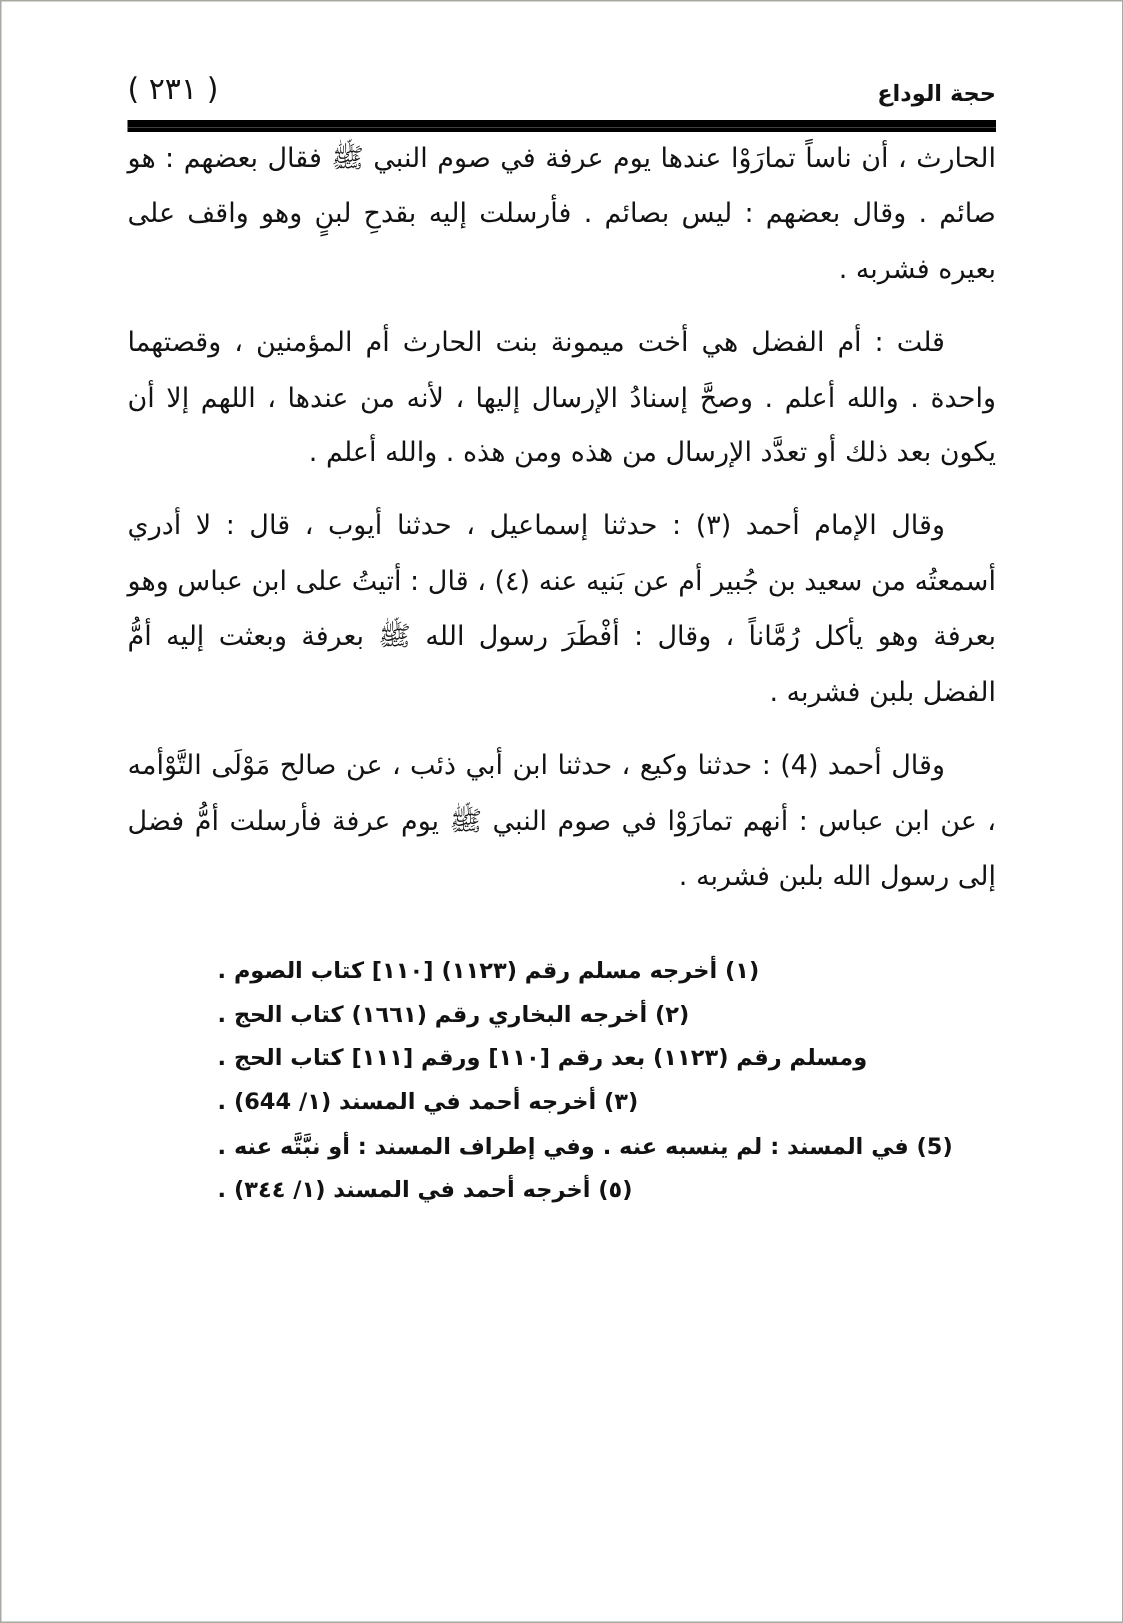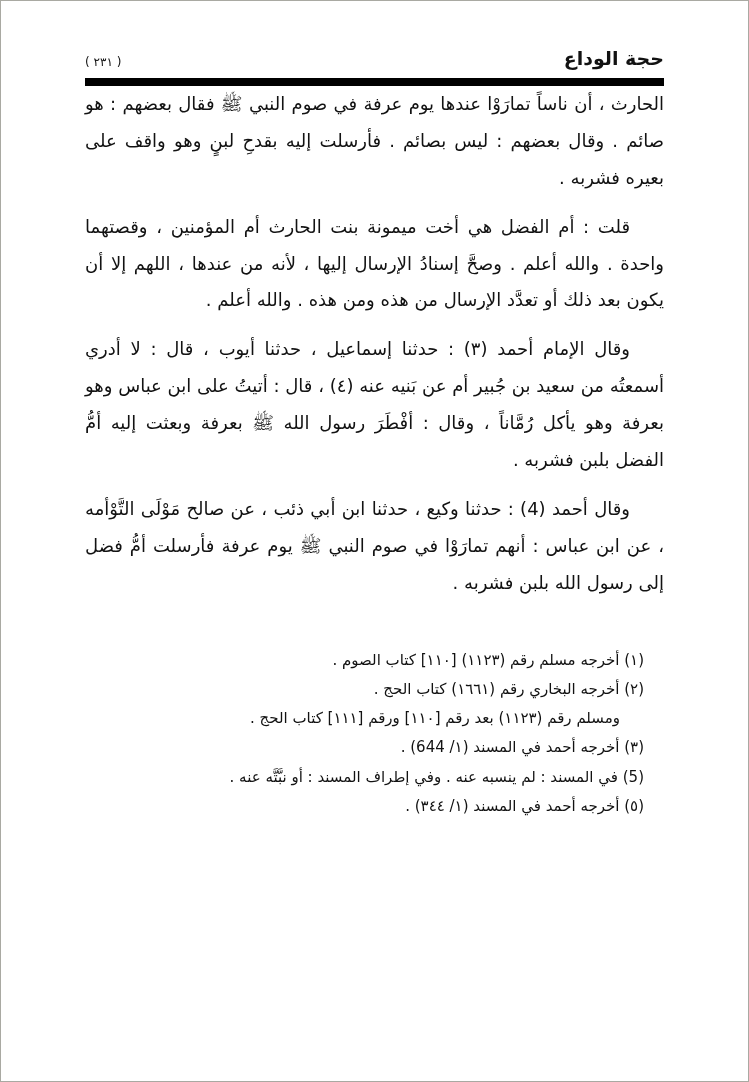--- a/index.html
+++ b/index.html
@@ -22,26 +22,26 @@
   }
   .inner {
     padding: 46px 84px 0 84px;
   }
   .header-row {
     display: flex;
     justify-content: space-between;
     align-items: flex-end;
   }
   .book-title {
-    font-size: 19px;
+    font-size: 15px;
     font-weight: bold;
     letter-spacing: 0.5px;
   }
   .page-number {
-    font-size: 12px;
+    font-size: 20px;
     direction: rtl;
   }
   .header-rule {
     margin-top: 9px;
     height: 4px;
     border-top: 5px solid #000;
     border-bottom: 3px solid #000;
   }
   .body-text {
     font-size: 18px;
@@ -50,26 +50,27 @@
     text-align-last: right;
   }
   .body-text p {
     margin: 0 0 12px 0;
     text-indent: 34px;
   }
   .body-text p.no-indent {
     text-indent: 0;
   }
   .footnotes {
-    margin-top: 44px;
+    margin-top: 29px;
     margin-right: 20px;
     margin-left: 60px;
     font-size: 15px;
     line-height: 1.95;
-    text-align: right;
+    text-align: left;
+    font-weight: bold;
   }
   .footnote-line {
     margin: 0;
   }
   .footnote-line.cont {
     padding-right: 24px;
   }
 </style>
 </head>
 <body>

